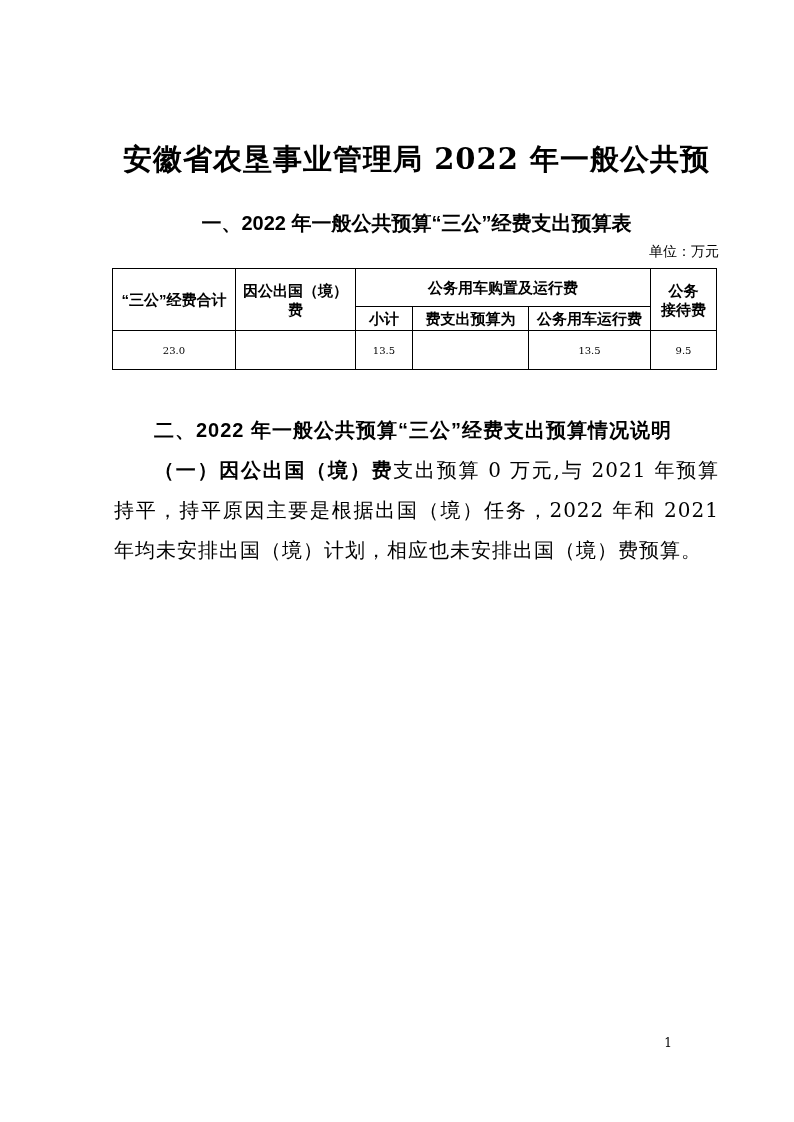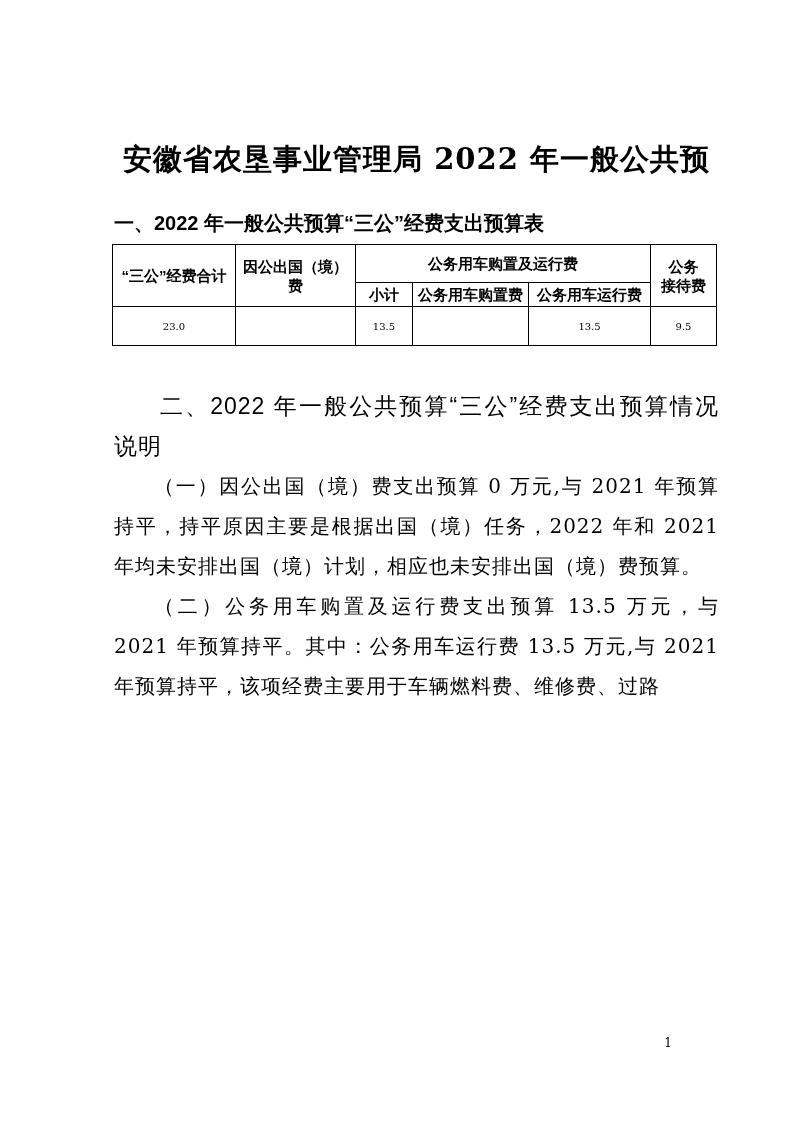--- a/index.html
+++ b/index.html
@@ -20,20 +20,21 @@
   .doc-title {
     text-align: center;
     font-family: "DejaVu Serif", serif;
     font-weight: bold;
     font-size: 29px;
     line-height: 46px;
     letter-spacing: 1px;
   }
   .section-heading-1 {
     margin-top: 26px;
+    text-align: center;
     font-family: "Liberation Sans", sans-serif;
     font-weight: bold;
     font-size: 20px;
     line-height: 30px;
   }
   .unit-label {
     margin-top: 2px;
     text-align: right;
     font-size: 14px;
     line-height: 22px;
@@ -68,31 +69,31 @@
   .budget-table tr.data-row td { height: 39px; }
   .text-block {
     margin-top: 40px;
     text-align: justify;
     font-size: 20px;
     line-height: 40px;
     letter-spacing: 1px;
   }
   .section-heading-2 {
     font-family: "Liberation Sans", sans-serif;
-    font-weight: normal;
-    font-size: 23px;
+    font-weight: bold;
+    font-size: 20px;
     text-indent: 2em;
   }
   .body-para {
     text-indent: 2em;
     font-family: "DejaVu Serif", serif;
   }
   .para-lead {
     font-family: "Liberation Sans", sans-serif;
-    font-weight: normal;
+    font-weight: bold;
   }
   .page-number {
     position: absolute;
     top: 1036px;
     right: 122px;
     font-size: 12px;
     font-family: "DejaVu Serif", serif;
   }
 </style>
 </head>
@@ -100,20 +101,21 @@
 
 <div class="page">
   <div class="content">
 
     <h1 class="doc-title">
       <span>安徽省农垦事业管理局 2022 年一般公共预</span><br>
     </h1>
 
     <h2 class="section-heading-1">一、2022 年一般公共预算“三公”经费支出预算表</h2>
 
+    <div class="unit-label">单位：万元</div>
 
     <table class="budget-table">
       <colgroup>
         <col style="width:123px">
         <col style="width:120px">
         <col style="width:57px">
         <col style="width:116px">
         <col style="width:122px">
         <col style="width:66px">
       </colgroup>
@@ -122,36 +124,35 @@
           <th rowspan="2">“三公”经费合计</th>
           <th rowspan="2">因公出国（境）费</th>
           <th colspan="3">公务用车购置及运行费</th>
           <th rowspan="2">
             <span>公务</span><br>
             <span>接待费</span>
           </th>
         </tr>
         <tr class="hdr-row-2">
           <th>小计</th>
-          <th>公务用车购置费</th>
+          <th>费支出预算为</th>
           <th>公务用车运行费</th>
         </tr>
         <tr class="data-row">
           <td>23.0</td>
           <td></td>
           <td>13.5</td>
           <td></td>
           <td>13.5</td>
           <td>9.5</td>
         </tr>
       </tbody>
     </table>
 
     <div class="text-block">
       <h2 class="section-heading-2">二、2022 年一般公共预算“三公”经费支出预算情况说明</h2>
       <p class="body-para"><span class="para-lead">（一）因公出国（境）费</span><span>支出预算 0 万元,与 2021 年预算持平，持平原因主要是根据出国（境）任务，2022 年和 2021 年均未安排出国（境）计划，相应也未安排出国（境）费预算。</span></p>
-      <p class="body-para"><span class="para-lead">（二）公务用车购置及运行费</span><span>支出预算 13.5 万元，与 2021 年预算持平。其中：公务用车运行费 13.5 万元,与 2021 年预算持平，该项经费主要用于车辆燃料费、维修费、过路</span></p>
     </div>
 
   </div>
 
   <div class="page-number">1</div>
 </div>
 
 </body></html>

